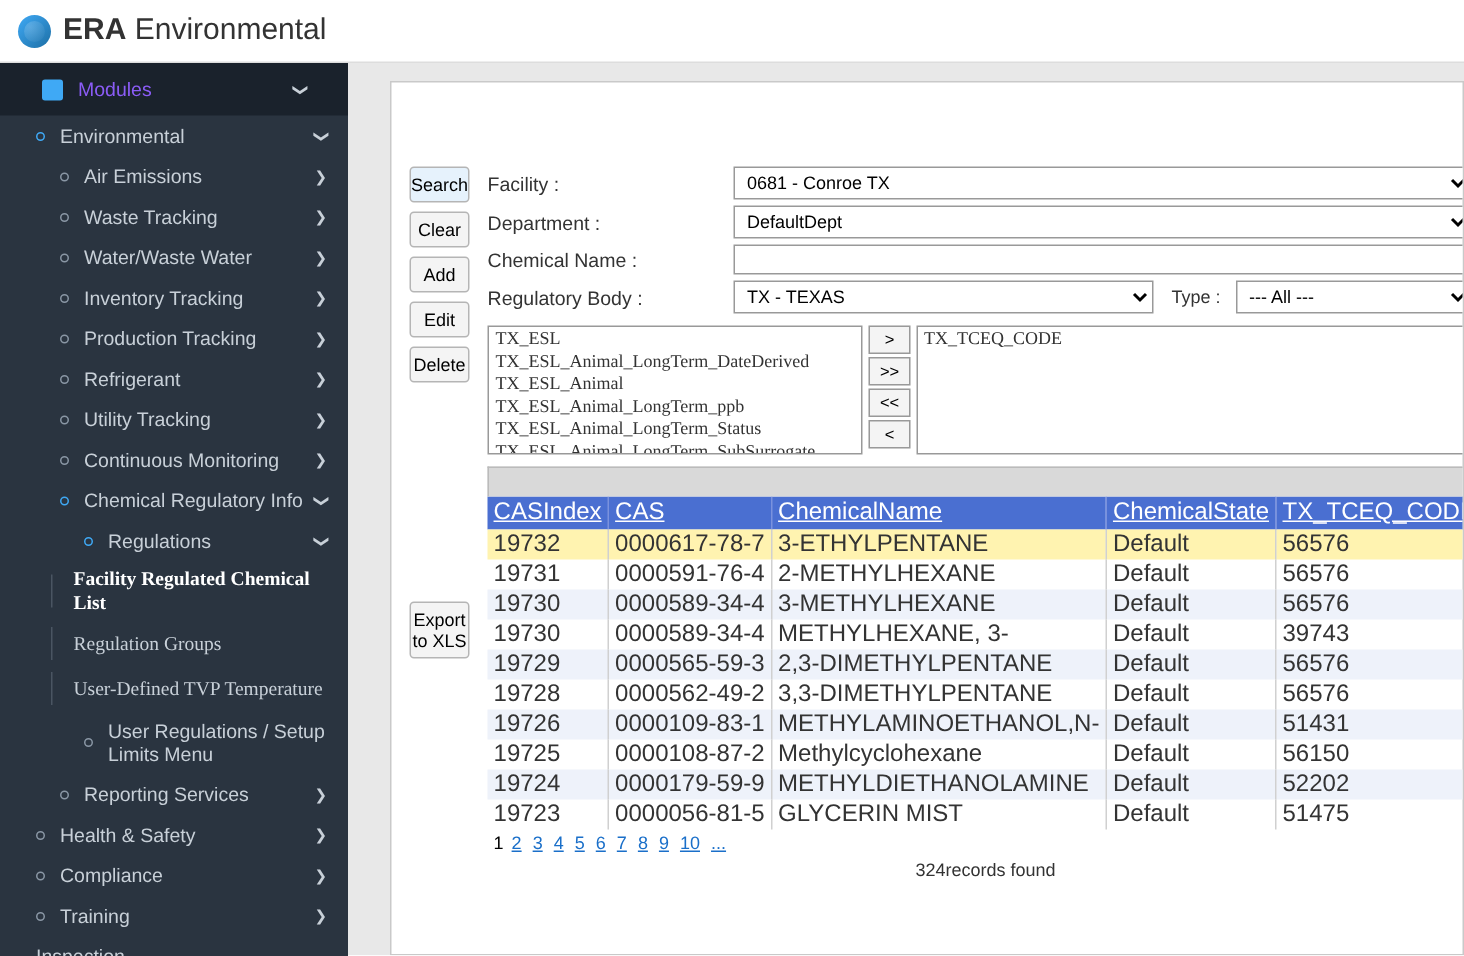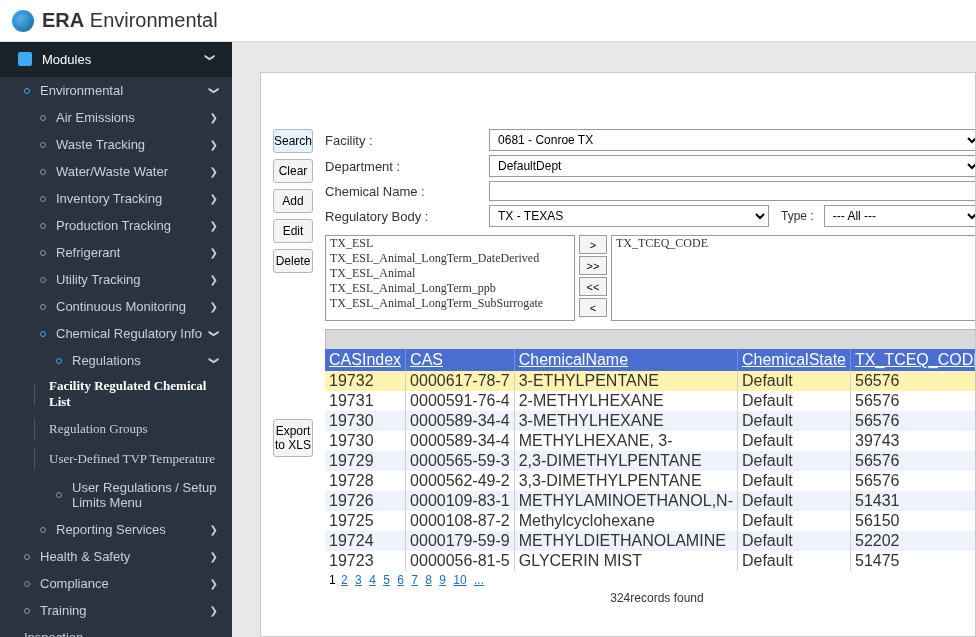--- a/index.html
+++ b/index.html
@@ -10,41 +10,41 @@
 .hdr { height: 42px; border-bottom: 1px solid #ddd; display: flex; align-items: center; padding: 0 12px; }
 .hdr .logo { width: 22px; height: 22px; border-radius: 50%; background: linear-gradient(135deg,#3fa9f5,#1d6fa5); margin-right: 8px; position: relative; }
 .hdr .logo::after { content:""; position:absolute; inset:4px; border-radius:50%; background: radial-gradient(circle at 30% 30%, #fff3, transparent); }
 .hdr h1 { font-weight: 300; font-size: 20px; color: #333; }
 .hdr h1 b { font-weight: 600; }
 
 .main { flex: 1; display: flex; overflow: hidden; }
 
 
 .sb { width: 232px; background: #2a3440; color: #c8d0d8; font-size: 13px; overflow-y: auto; }
-.sb-hd { background: #1a222c; color: #ffffff; padding: 10px 18px; display: flex; align-items: flex-start; justify-content: space-between; }
+.sb-hd { background: #1a222c; color: #8b5cf6; padding: 10px 28px; display: flex; align-items: center; justify-content: space-between; }
 .sb-hd .ico { width: 14px; height: 14px; background: #3fa9f5; border-radius: 2px; margin-right: 10px; }
 .sb-hd .ttl { flex:1; }
 .chev { font-size: 10px; color: #c8d0d8; }
 .chev-r::before { content: "❯"; }
 .chev-d::before { content: "❯"; display:inline-block; transform: rotate(90deg); }
 .sb ul { list-style: none; }
 .sb li { display: flex; align-items: center; justify-content: space-between; padding: 6px 14px 6px 0; cursor: pointer; }
 .sb li.l1 { padding-left: 24px; }
 .sb li.l2 { padding-left: 40px; }
 .sb li.l3 { padding-left: 56px; }
 .sb li.l4 { padding-left: 32px; font-family: Liberation Serif, serif; }
 .sb .dot { width: 6px; height: 6px; border: 1px solid #8a97a5; border-radius: 50%; margin-right: 10px; flex-shrink:0; }
 .sb .dot.on { border-color:#3fa9f5; }
 .sb .pipe { width: 1px; height: 22px; background:#4a5562; margin-right: 14px; margin-left:2px; flex-shrink:0; }
 .sb .txt { flex: 1; }
 .sb li.active { color: #fff; font-weight: 600; }
 .sb li.sub4 { padding-top:4px; padding-bottom:4px; }
 
 
-.ct { flex:1; background: #e8e8e8; padding: 30px 0 0 28px; overflow: hidden; }
+.ct { flex:1; background: #e8e8e8; padding: 12px 0 0 28px; overflow: hidden; }
 .panel { background: #fff; border: 1px solid #c9c9c9; height: 100%; display:flex; overflow:hidden; }
 .col-btns { width: 120px; padding: 56px 12px 0 12px; display:flex; flex-direction:column; gap:6px; align-items:stretch; }
 .btn { background:#f4f4f4; border:1px solid #b5b5b5; border-radius:3px; padding:4px 0; font-size:12px; cursor:pointer; }
 .btn.srch { background:#e6f2fc; }
 .col-btns .gap { height: 134px; }
 
 .col-form { flex:1; padding: 56px 12px 0 0; display:flex; flex-direction:column; }
 .frm { display:flex; flex-direction:column; gap:4px; }
 .row { display:flex; align-items:center; gap:4px; }
 .lbl { width: 160px; font-size:13px; }
@@ -231,20 +231,21 @@
               <select class="type-sel">
                 <option>--- All ---</option>
               </select>
             </div>
             <div class="dual">
               <div class="lst lst-l" id="lst-l">
                   <div>TX_ESL</div>
                   <div>TX_ESL_Animal_LongTerm_DateDerived</div>
                   <div>TX_ESL_Animal</div>
                   <div>TX_ESL_Animal_LongTerm_ppb</div>
+                  <div>TX_ESL_Animal_LongTerm_Status</div>
                   <div>TX_ESL_Animal_LongTerm_SubSurrogate</div>
                 </div>
               <div class="mv">
                 <button>&gt;</button>
                 <button>&gt;&gt;</button>
                 <button>&lt;&lt;</button>
                 <button>&lt;</button>
               </div>
               <div class="lst lst-r" id="lst-r">
                   <div>TX_TCEQ_CODE</div>

